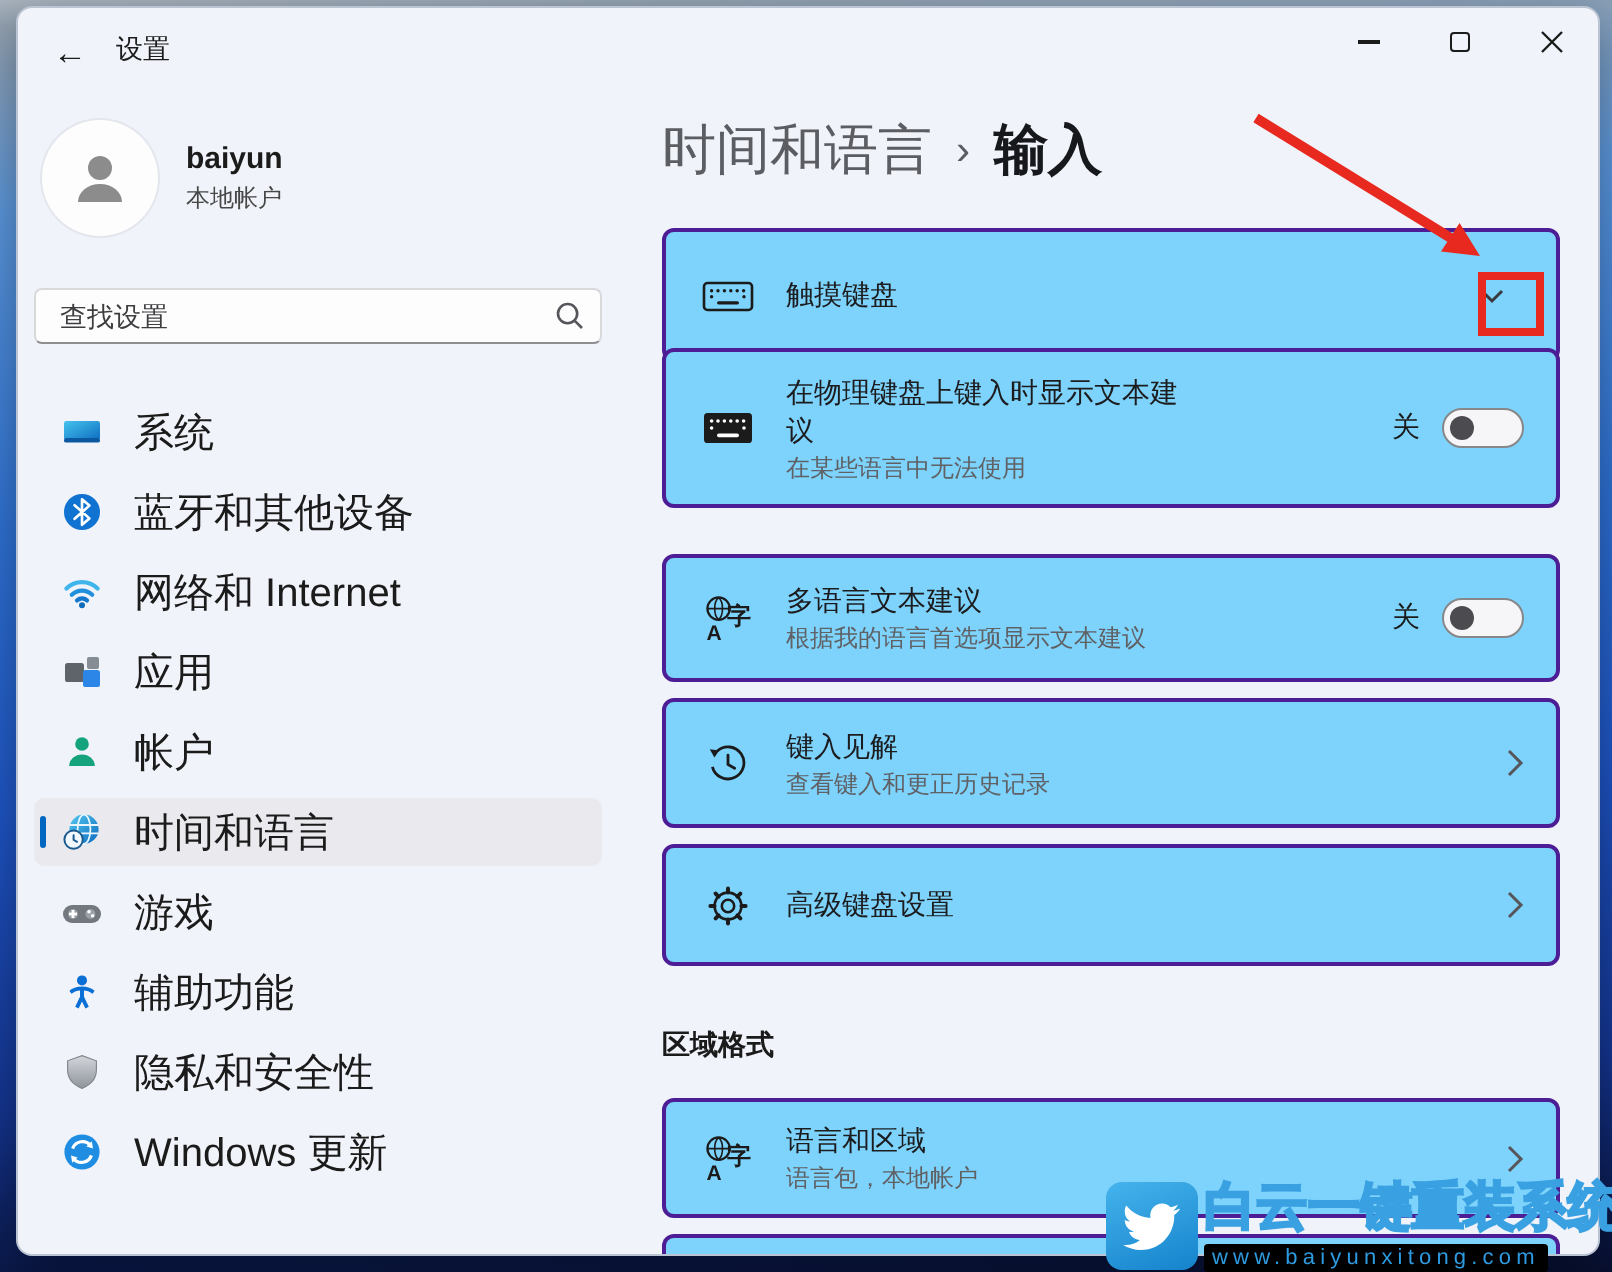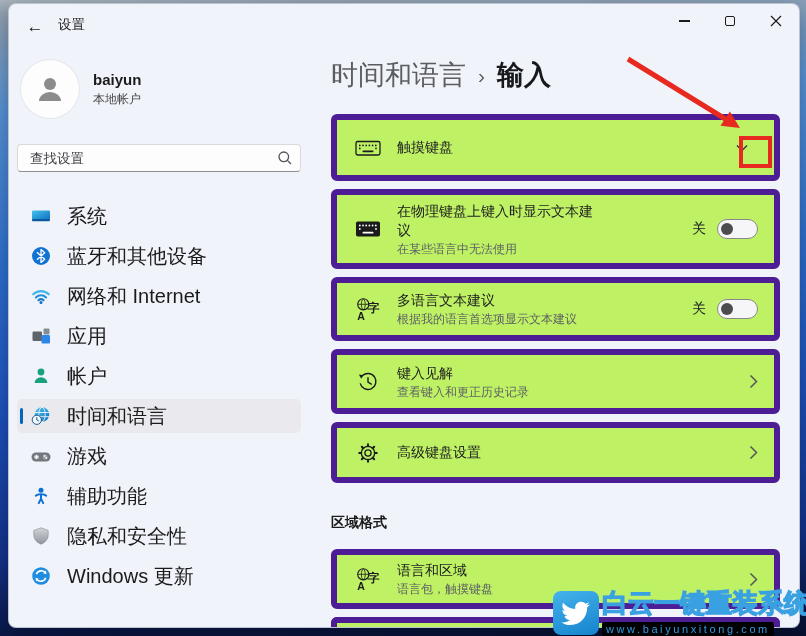--- a/index.html
+++ b/index.html
@@ -52,21 +52,21 @@
   .nav-accent { position:absolute; left:3px; top:9px; width:3px; height:16px; border-radius:2px; background:#0067c0; }
   .nav-icon { width:20px; height:20px; display:flex; align-items:center; justify-content:center; }
   .nav-label { margin-left:16px; font-size:20px; color:#1b1b1b; white-space:nowrap; }
 
   
   .breadcrumb { position:absolute; left:322px; top:50px; height:42px; display:flex; align-items:center; }
   .bc-parent { font-size:27px; color:#5b5d62; }
   .bc-sep { font-size:21px; color:#5b5d62; margin:0 12px; padding-top:2px; }
   .bc-current { font-size:27px; color:#16181c; font-weight:600; }
 
-  .card { position:absolute; left:322px; width:449px; background:#bef264; border:6px solid #4c1d95;
+  .card { position:absolute; left:322px; width:449px; background:#7dd3fc; border:2px solid #4c1d95;
     border-radius:6px; display:flex; align-items:center; padding:0 16px 0 18px; }
   .card-icon { width:26px; display:flex; justify-content:center; flex:none; }
   .card-texts { margin-left:16px; }
   .card-title { font-size:14px; color:#1c1c1e; line-height:19px; }
   .card-desc  { font-size:12px; color:#5f6165; margin-top:2px; line-height:15px; }
   .wrap-title { width:200px; }
   .right-zone { margin-left:auto; display:flex; align-items:center; }
   .toggle-label { font-size:14px; color:#1b1b1b; margin-right:11px; }
   .toggle { width:41px; height:20px; border:1px solid #87878a; border-radius:10px; background:#f6f6f8; position:relative; }
   .toggle .knob { position:absolute; left:3px; top:3px; width:12px; height:12px; border-radius:50%; background:#4c4c50; }
@@ -300,21 +300,21 @@
       </div>
       <div class="right-zone">
         <div class="chev-btn">
           <svg width="14" height="10" viewBox="0 0 14 10">
               <polyline points="2,2.5 7,7.5 12,2.5" fill="none" stroke="#3a3a3e" stroke-width="1.5"></polyline>
             </svg>
         </div>
       </div>
     </div>
 
-    <div class="card" style="top:185px;height:80px;">
+    <div class="card" style="top:170px;height:80px;">
       <span class="card-icon">
         <svg width="26" height="18" viewBox="0 0 26 18">
         <rect x="1" y="1.5" width="24" height="15" rx="1.8" fill="#1b1b1b"></rect>
         <g fill="#fff">
               <circle cx="4.8" cy="5.5" r="0.9"></circle>
               <circle cx="8" cy="5.5" r="0.9"></circle>
               <circle cx="11.2" cy="5.5" r="0.9"></circle>
               <circle cx="14.4" cy="5.5" r="0.9"></circle>
               <circle cx="17.6" cy="5.5" r="0.9"></circle>
               <circle cx="20.8" cy="5.5" r="0.9"></circle>
@@ -411,21 +411,21 @@
       <span class="card-icon">
         <svg width="24" height="24" viewBox="0 0 24 24">
         <circle cx="7.3" cy="7.3" r="5.6" fill="none" stroke="#1b1b1b" stroke-width="1.1"></circle>
         <path d="M1.9 7.3 h10.8 M7.3 1.8 c2.6 2 2.6 9 0 11 M7.3 1.8 c-2.6 2-2.6 9 0 11" fill="none" stroke="#1b1b1b" stroke-width="0.8"></path>
         <text x="11.5" y="15" font-size="12" font-weight="bold" fill="#1b1b1b">字</text>
         <text x="1.2" y="22.8" font-size="10.5" font-weight="bold" fill="#1b1b1b">A</text>
           </svg>
       </span>
       <div class="card-texts">
         <div class="card-title">语言和区域</div>
-        <div class="card-desc">语言包，触摸键盘</div>
+        <div class="card-desc">语言包，本地帐户</div>
       </div>
       <div class="right-zone">
         <svg width="9" height="15" viewBox="0 0 9 15">
             <polyline points="1.5,1.5 7.5,7.5 1.5,13.5" fill="none" stroke="#55555a" stroke-width="1.5"></polyline>
           </svg>
       </div>
     </div>
 
     <div class="card" style="top:613px;height:14px;border-bottom:none;border-radius:6px 6px 0 0;"></div>
   </div>

